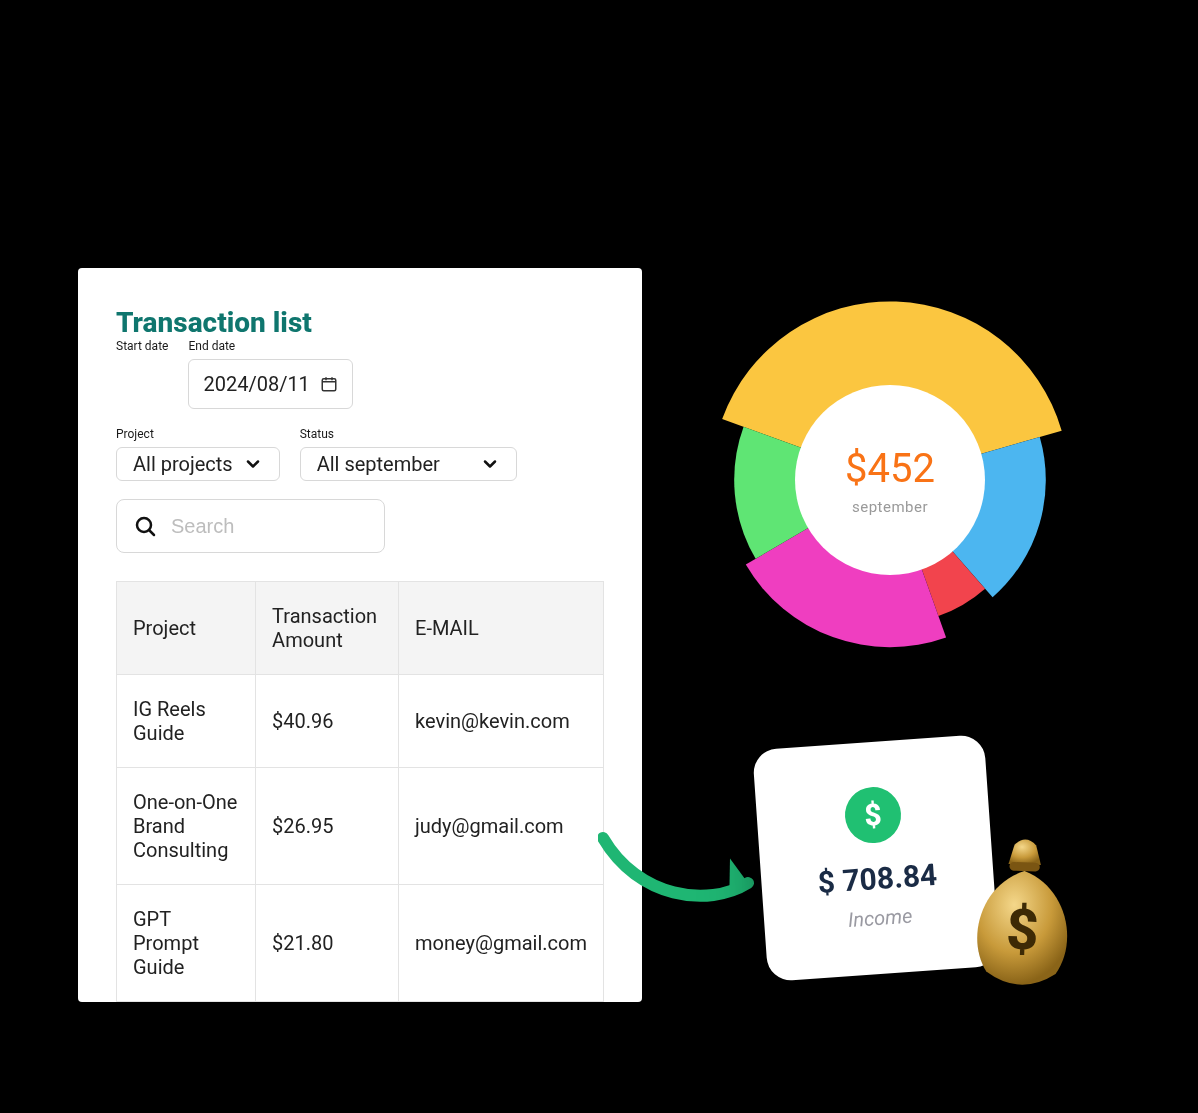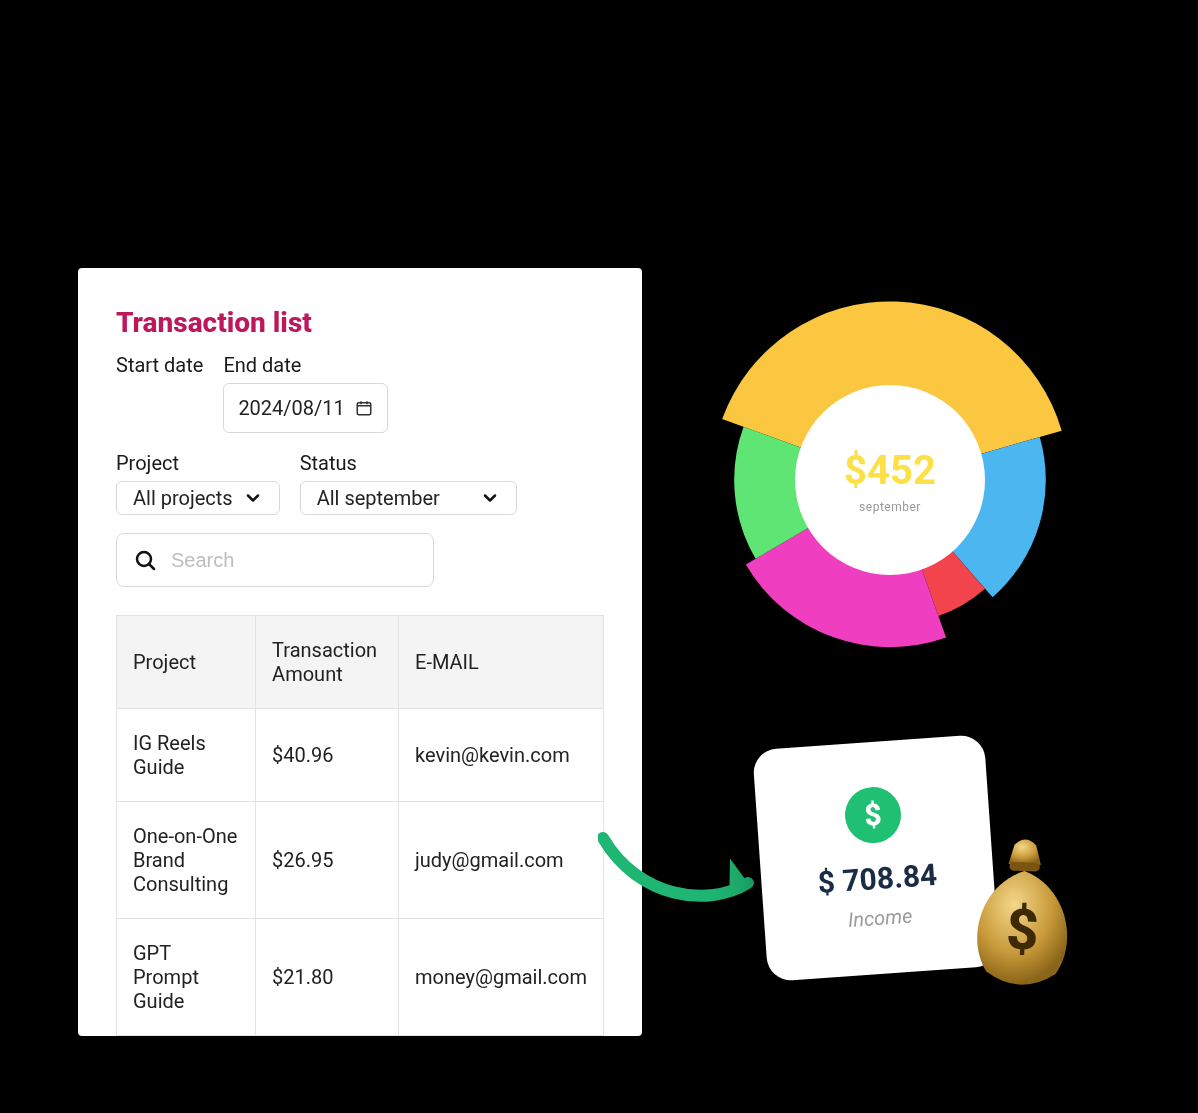--- a/index.html
+++ b/index.html
@@ -19,32 +19,31 @@
     top: 268px;
     width: 564px;
     background: #fff;
     border-radius: 4px;
     padding: 38px 0 0 0;
   }
   .card-inner { padding: 0 38px; }
   .title {
     font-size: 28px;
     font-weight: 800;
-    color: #be185d;
-    margin-bottom: 14px;
+    color: #0f766e;
   }
   .filters {
     display: flex;
     gap: 20px;
     margin-bottom: 18px;
     flex-wrap: wrap;
   }
   .field { display: flex; flex-direction: column; gap: 6px; }
   .field-label {
-    font-size: 20px;
+    font-size: 12px;
     color: #1a1a1a;
     font-weight: 400;
   }
   .box {
     border: 1px solid #d8d8d8;
     border-radius: 6px;
     padding: 12px 14px;
     display: flex;
     align-items: center;
     gap: 10px;
@@ -55,21 +54,21 @@
   }
   .box.sel { font-size: 20px; padding: 4px 16px; }
   .search-wrap {
     margin-top: 8px;
     border: 1px solid #d8d8d8;
     border-radius: 8px;
     padding: 14px 16px;
     display: flex;
     align-items: center;
     gap: 14px;
-    width: 318px;
+    width: 269px;
   }
   .search-input {
     border: none;
     outline: none;
     font-size: 20px;
     width: 100%;
     color: #333;
   }
   .search-input::placeholder { color: #bdbdbd; }
 
@@ -108,25 +107,25 @@
     height: 380px;
   }
   .donut-center {
     position: absolute;
     left: 50%; top: 50%;
     transform: translate(-50%, -50%);
     text-align: center;
   }
   .donut-amount {
     font-size: 40px;
-    font-weight: 700;
-    color: #fde047;
+    font-weight: 400;
+    color: #f97316;
   }
   .donut-sub {
-    font-size: 12px;
+    font-size: 15px;
     color: #9a9a9a;
     margin-top: 6px;
     letter-spacing: 0.5px;
   }
 
   
   .income-card {
     position: absolute;
     left: 760px;
     top: 742px;

